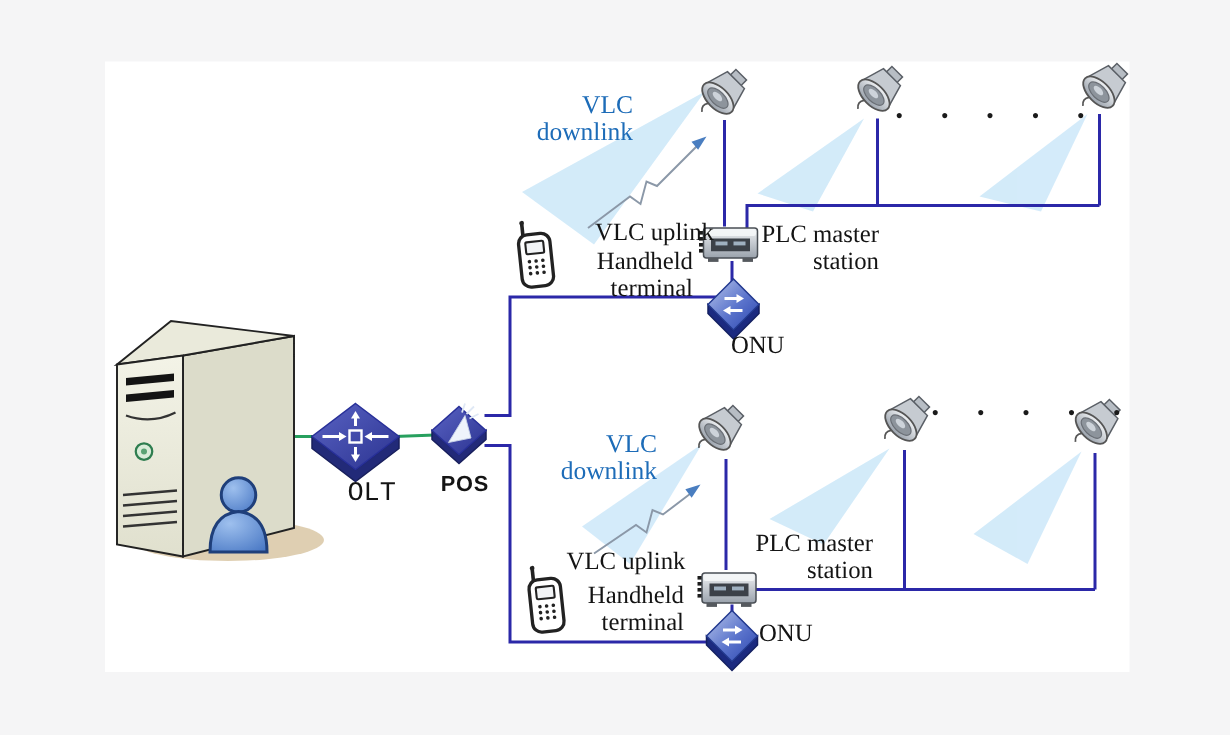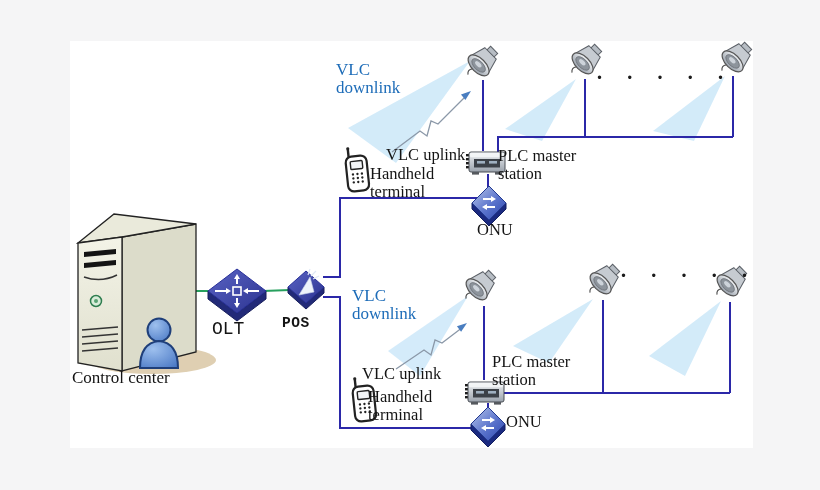--- a/index.html
+++ b/index.html
@@ -11,25 +11,25 @@
     overflow:hidden;
   }
   #stage{position:absolute;left:0;top:0;width:820px;height:490px;}
   #canvas{
     position:absolute;left:70px;top:41px;width:683px;height:407px;
     background:#ffffff;
   }
   svg.layer{position:absolute;left:0;top:0;width:820px;height:490px;pointer-events:none;}
   .lbl{
     position:absolute;color:#141414;font-size:16.5px;line-height:1.08;
-    text-align:left;white-space:nowrap;
+    text-align:right;white-space:nowrap;
   }
   .lbl .ln{display:block;}
   .downlink{color:var(--downlink-blue,#1d6cb8);font-size:17px;}
-  .pos-lbl{font-family:Liberation Mono, monospace;font-weight:bold;font-size:14.5px;letter-spacing:.5px;}
+  .pos-lbl{font-family:Liberation Sans, sans-serif;font-weight:bold;font-size:14.5px;letter-spacing:.5px;}
   .olt-lbl{font-size:18px;font-family:Liberation Mono, monospace;}
   .dots{font-weight:bold;font-size:21px;letter-spacing:9px;color:#1a1a1a;}
   .onu-left{text-align:left;}
 </style>
 </head>
 <body>
 
 <div id="stage">
   <div id="canvas"></div>
 
@@ -192,21 +192,20 @@
     <use href="#phone" transform="translate(364,400) rotate(-6)"></use>
 
     <use href="#lamp" transform="translate(480,64) rotate(45)"></use>
     <use href="#lamp" transform="translate(584,62) rotate(45)"></use>
     <use href="#lamp" transform="translate(734,60) rotate(45)"></use>
     <use href="#lamp" transform="translate(478,288) rotate(45)"></use>
     <use href="#lamp" transform="translate(602,282) rotate(45)"></use>
     <use href="#lamp" transform="translate(729,284) rotate(45)"></use>
   </svg>
 
-  <div class="lbl" style="left:72px;top:369px;width:132px;font-size:17px;">Control center</div>
 
   <div class="lbl olt-lbl" style="left:212px;top:320px;width:52px;">OLT</div>
 
   <div class="lbl pos-lbl" style="left:282px;top:316px;width:44px;">POS</div>
 
   <div class="lbl downlink" style="left:336px;top:61px;width:86px;">
     <span class="ln">VLC</span>
     <span class="ln">downlink</span>
   </div>
   <div class="lbl" style="left:386px;top:146px;width:90px;">VLC uplink</div>

